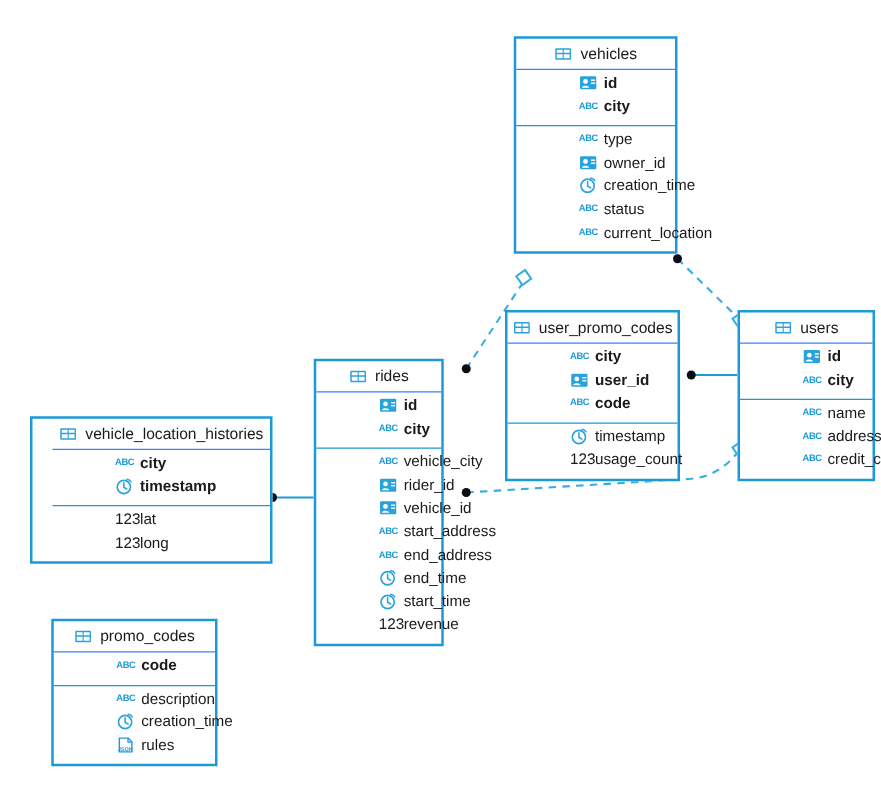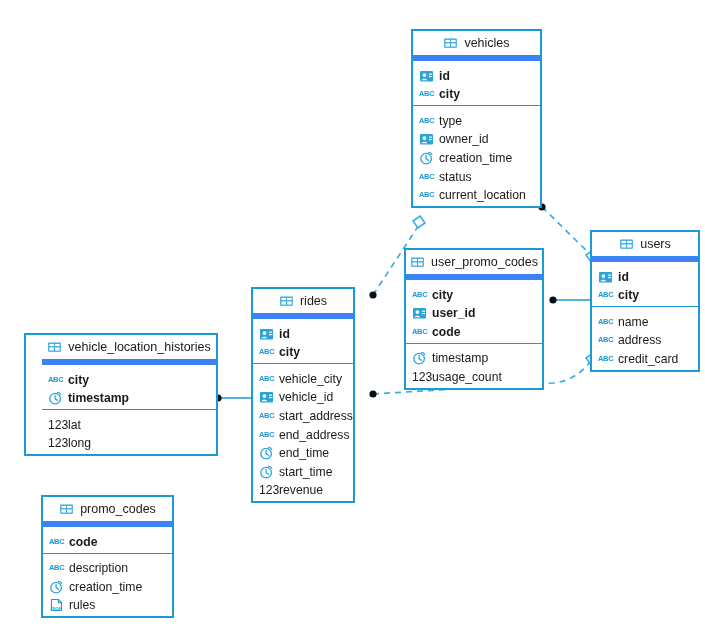--- a/index.html
+++ b/index.html
@@ -29,40 +29,41 @@
     border: 2px solid #1c9ad6;
     background: #ffffff;
     z-index: 2;
   }
   .tbl-title {
     display: flex;
     align-items: center;
     justify-content: center;
     gap: 6px;
     height: 24px;
-    border-bottom: 6px solid #3b82f6;
+    border-bottom: 1px solid #3b82f6;
     font-size: 12.5px;
     color: #1a1a1a;
     padding: 0 6px;
   }
   .tbl-section {
     padding: 3px 0 4px 0;
   }
   .tbl-section.pk {
     border-bottom: 1px solid #1c9ad6;
   }
   .col-row {
     display: flex;
-    align-items: flex-end;
+    align-items: flex-start;
     gap: 5px;
     height: 18.6px;
     padding: 0 6px;
     font-size: 12.2px;
     color: #1a1a1a;
     white-space: nowrap;
+    margin-left: 44px;
   }
   .col-row.key { font-weight: bold; }
   .ico {
     width: 15px;
     height: 14px;
     flex: 0 0 15px;
     display: inline-block;
     position: relative;
   }
   
@@ -189,21 +190,21 @@
         <div class="col-row">
           <span class="ico ico-abc">ABC</span>
           <span>status</span>
         </div>
         <div class="col-row">
           <span class="ico ico-abc">ABC</span>
           <span>current_location</span>
         </div>
       </div>
     </div>
-    <div class="table-box" style="left: 590px; top: 230px; width: 110px;">
+    <div class="table-box" style="left: 590px; top: 248px; width: 110px;">
       <div class="tbl-title">
         <span class="ico ico-table">
           <svg width="15" height="14" viewBox="0 0 15 14">
             <rect x="1.2" y="2.6" width="12.6" height="9.2" rx="0.8" fill="#29a3dc"></rect>
             <rect x="2.4" y="3.8" width="4.7" height="2.4" fill="#ffffff"></rect>
             <rect x="8.0" y="3.8" width="4.7" height="2.4" fill="#ffffff"></rect>
             <rect x="2.4" y="7.4" width="4.7" height="3.2" fill="#ffffff"></rect>
             <rect x="8.0" y="7.4" width="4.7" height="3.2" fill="#ffffff"></rect>
           </svg>
         </span>
@@ -322,20 +323,32 @@
         </div>
         <div class="col-row key">
           <span class="ico ico-abc">ABC</span>
           <span>city</span>
         </div>
       </div>
       <div class="tbl-section">
         <div class="col-row">
           <span class="ico ico-abc">ABC</span>
           <span>vehicle_city</span>
+        </div>
+        <div class="col-row">
+          <span class="ico ico-id">
+            <svg width="15" height="14" viewBox="0 0 15 14">
+              <rect x="1" y="2" width="13" height="10.4" rx="1" fill="#29a3dc"></rect>
+              <circle cx="5.4" cy="6.1" r="1.9" fill="#ffffff"></circle>
+              <path d="M2.4 11.2 c0.5-2.1 5.5-2.1 6.0 0 z" fill="#ffffff"></path>
+              <rect x="9.9" y="4.6" width="3.2" height="1.15" fill="#ffffff"></rect>
+              <rect x="9.9" y="7.0" width="3.2" height="1.15" fill="#ffffff"></rect>
+            </svg>
+          </span>
+          <span>rider_id</span>
         </div>
         <div class="col-row">
           <span class="ico ico-id">
             <svg width="15" height="14" viewBox="0 0 15 14">
               <rect x="1" y="2" width="13" height="10.4" rx="1" fill="#29a3dc"></rect>
               <circle cx="5.4" cy="6.1" r="1.9" fill="#ffffff"></circle>
               <path d="M2.4 11.2 c0.5-2.1 5.5-2.1 6.0 0 z" fill="#ffffff"></path>
               <rect x="9.9" y="4.6" width="3.2" height="1.15" fill="#ffffff"></rect>
               <rect x="9.9" y="7.0" width="3.2" height="1.15" fill="#ffffff"></rect>
             </svg>

